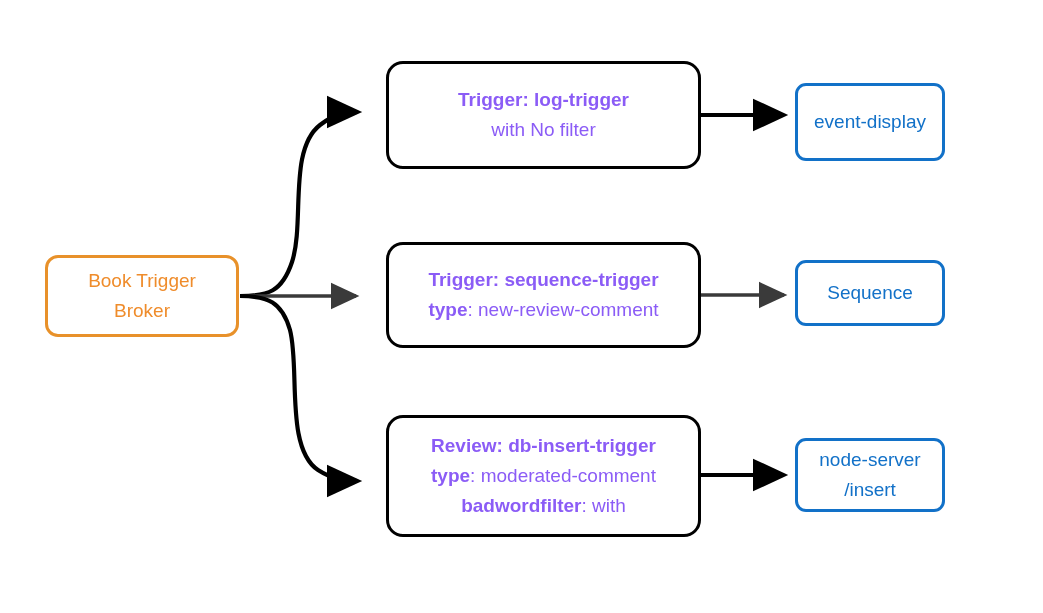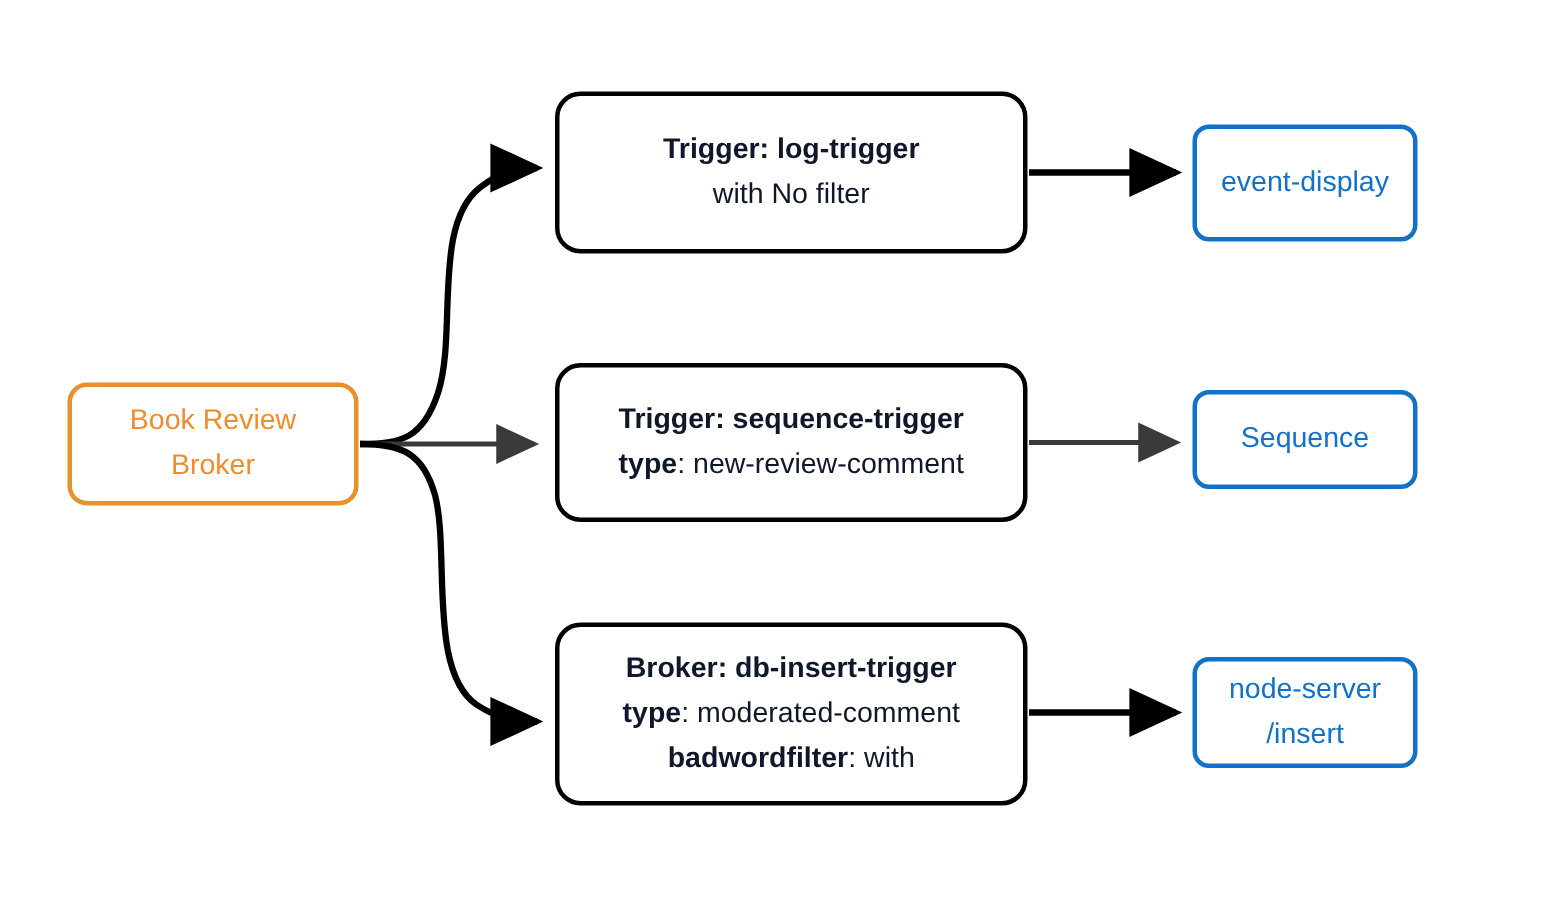--- a/index.html
+++ b/index.html
@@ -38,23 +38,24 @@
   .node-broker {
     border: 3px solid #e8912a;
     border-radius: 13px;
     color: #ef8c2b;
     font-size: 19px;
     line-height: 30px;
   }
   .node-trigger {
     border: 3.5px solid #000000;
     border-radius: 17px;
-    color: #0f172a;
+    color: #8b5cf6;
     font-size: 19px;
     line-height: 30px;
+    margin-left: 16px;
   }
   .node-sink {
     border: 3px solid #1271c8;
     border-radius: 11px;
     color: #1271c8;
     font-size: 19px;
     line-height: 30px;
   }
   .line {
     display: block;
@@ -86,36 +87,36 @@
     <path d="M240,296 C268,296 282,302 290,330 C300,368 285,448 318,470 C335,481 348,481 358,481" fill="none" stroke="#000000" stroke-width="4.2" marker-end="url(#arrow-black)"></path>
 
     <path d="M686,115 L784,115" fill="none" stroke="#000000" stroke-width="4.2" marker-end="url(#arrow-black)"></path>
 
     <path d="M686,295 L784,295" fill="none" stroke="#3a3a3a" stroke-width="3.4" marker-end="url(#arrow-gray)"></path>
 
     <path d="M686,475 L784,475" fill="none" stroke="#000000" stroke-width="4.2" marker-end="url(#arrow-black)"></path>
   </svg>
 
   <div class="node node-broker" style="left:45px; top:255px; width:194px; height:82px;">
-    <span class="line">Book Review</span>
+    <span class="line">Book Trigger</span>
     <span class="line">Broker</span>
   </div>
 
   <div class="node node-trigger" style="left:370px; top:61px; width:315px; height:108px;">
     <span class="line b">Trigger: log-trigger</span>
     <span class="line"><span class="b"></span><span>with No filter</span></span>
   </div>
 
   <div class="node node-trigger" style="left:370px; top:242px; width:315px; height:106px;">
     <span class="line b">Trigger: sequence-trigger</span>
     <span class="line"><span class="b">type</span><span>: new-review-comment</span></span>
   </div>
 
   <div class="node node-trigger" style="left:370px; top:415px; width:315px; height:122px;">
-    <span class="line b">Broker: db-insert-trigger</span>
+    <span class="line b">Review: db-insert-trigger</span>
     <span class="line"><span class="b">type</span><span>: moderated-comment</span></span>
     <span class="line"><span class="b">badwordfilter</span><span>: with</span></span>
   </div>
 
   <div class="node node-sink" style="left:795px; top:83px; width:150px; height:78px;">
     <span class="line">event-display</span>
   </div>
 
   <div class="node node-sink" style="left:795px; top:260px; width:150px; height:66px;">
     <span class="line">Sequence</span>

